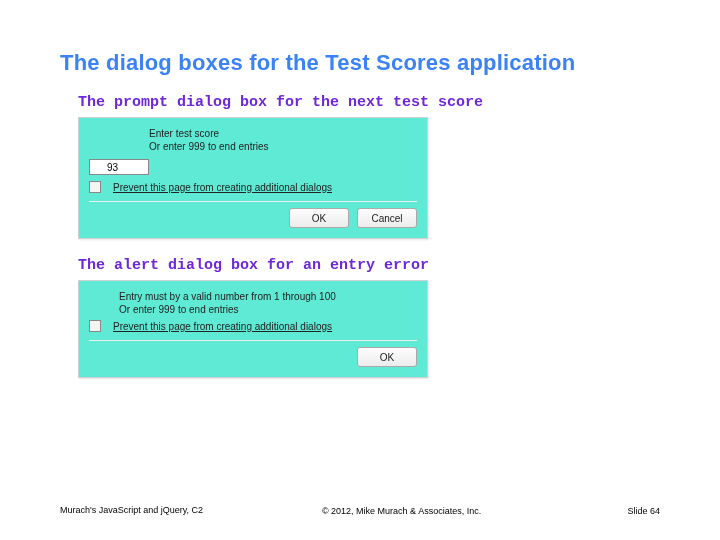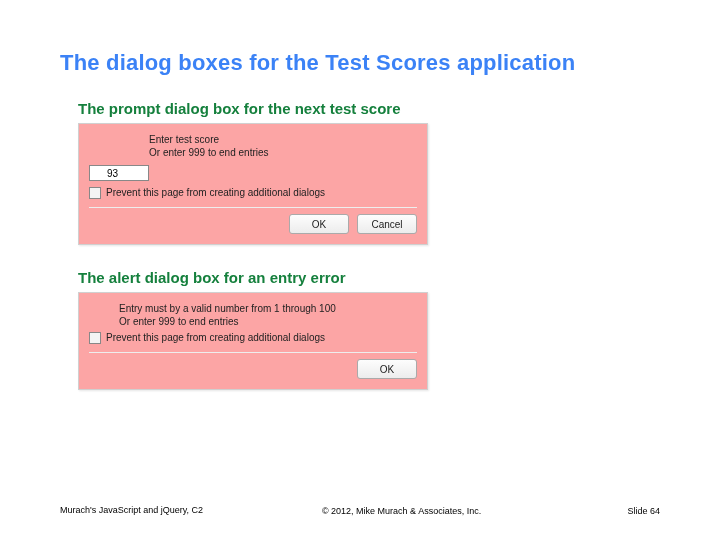--- a/index.html
+++ b/index.html
@@ -1,42 +1,42 @@
 <!DOCTYPE html>
 <html><head>
 <meta charset="utf-8">
 <style>
   * { box-sizing: border-box; margin: 0; padding: 0; }
   html, body { width: 720px; height: 540px; background: #fff; font-family: Arial, Helvetica, sans-serif; }
   .slide { width: 720px; height: 540px; position: relative; padding: 50px 60px 0 60px; }
   .title { color: #3b82f6; font-size: 22px; font-weight: bold; margin-bottom: 10px; letter-spacing: 0.2px; }
-  .subhead { color: #15803d; font-size: 15px; font-weight: bold; margin: 24px 0 6px 18px; }
+  .subhead { color: #6d28d9; font-size: 15px; font-weight: bold; margin: 18px 0 6px 18px; font-family: Liberation Mono, monospace; }
   .dialog {
     margin: 0 0 14px 18px;
     width: 350px;
     border: 1px solid #d0d0d0;
-    background: #fca5a5;
+    background: #5eead4;
     box-shadow: 1px 1px 2px rgba(0,0,0,0.1);
     padding: 8px 10px 10px 10px;
     font-size: 10px;
     color: #222;
   }
   .dialog .msg { margin: 2px 0 4px 60px; line-height: 1.25; }
   .dialog .msg div { white-space: pre; }
   .dialog input[type=text] {
     display: block;
     margin: 6px 0 6px 0;
     width: 60px;
     height: 16px;
     border: 1px solid #888;
     font-size: 10px;
     padding: 0 17px;
   }
   .dialog2 .msg { margin-left: 30px; }
-  .chkrow { display: flex; align-items: flex-start; gap: 5px; margin: 4px 0 8px 0; }
+  .chkrow { display: flex; align-items: center; gap: 12px; margin: 4px 0 8px 0; text-decoration: underline; }
   .chkbox {
     width: 12px; height: 12px; border: 1px solid #888; background: #f4f4f4;
     display: inline-block;
   }
   .btnrow { display: flex; justify-content: flex-end; gap: 8px; padding-top: 6px; border-top: 1px solid #eee; margin-top: 6px; align-items: flex-end; }
   .btn {
     min-width: 60px; height: 20px; border: 1px solid #aaa; border-radius: 3px;
     background: linear-gradient(#fdfdfd, #ececec);
     font-size: 10px; color: #222; display: flex; align-items: center; justify-content: center;
     padding: 0 10px; cursor: pointer;

